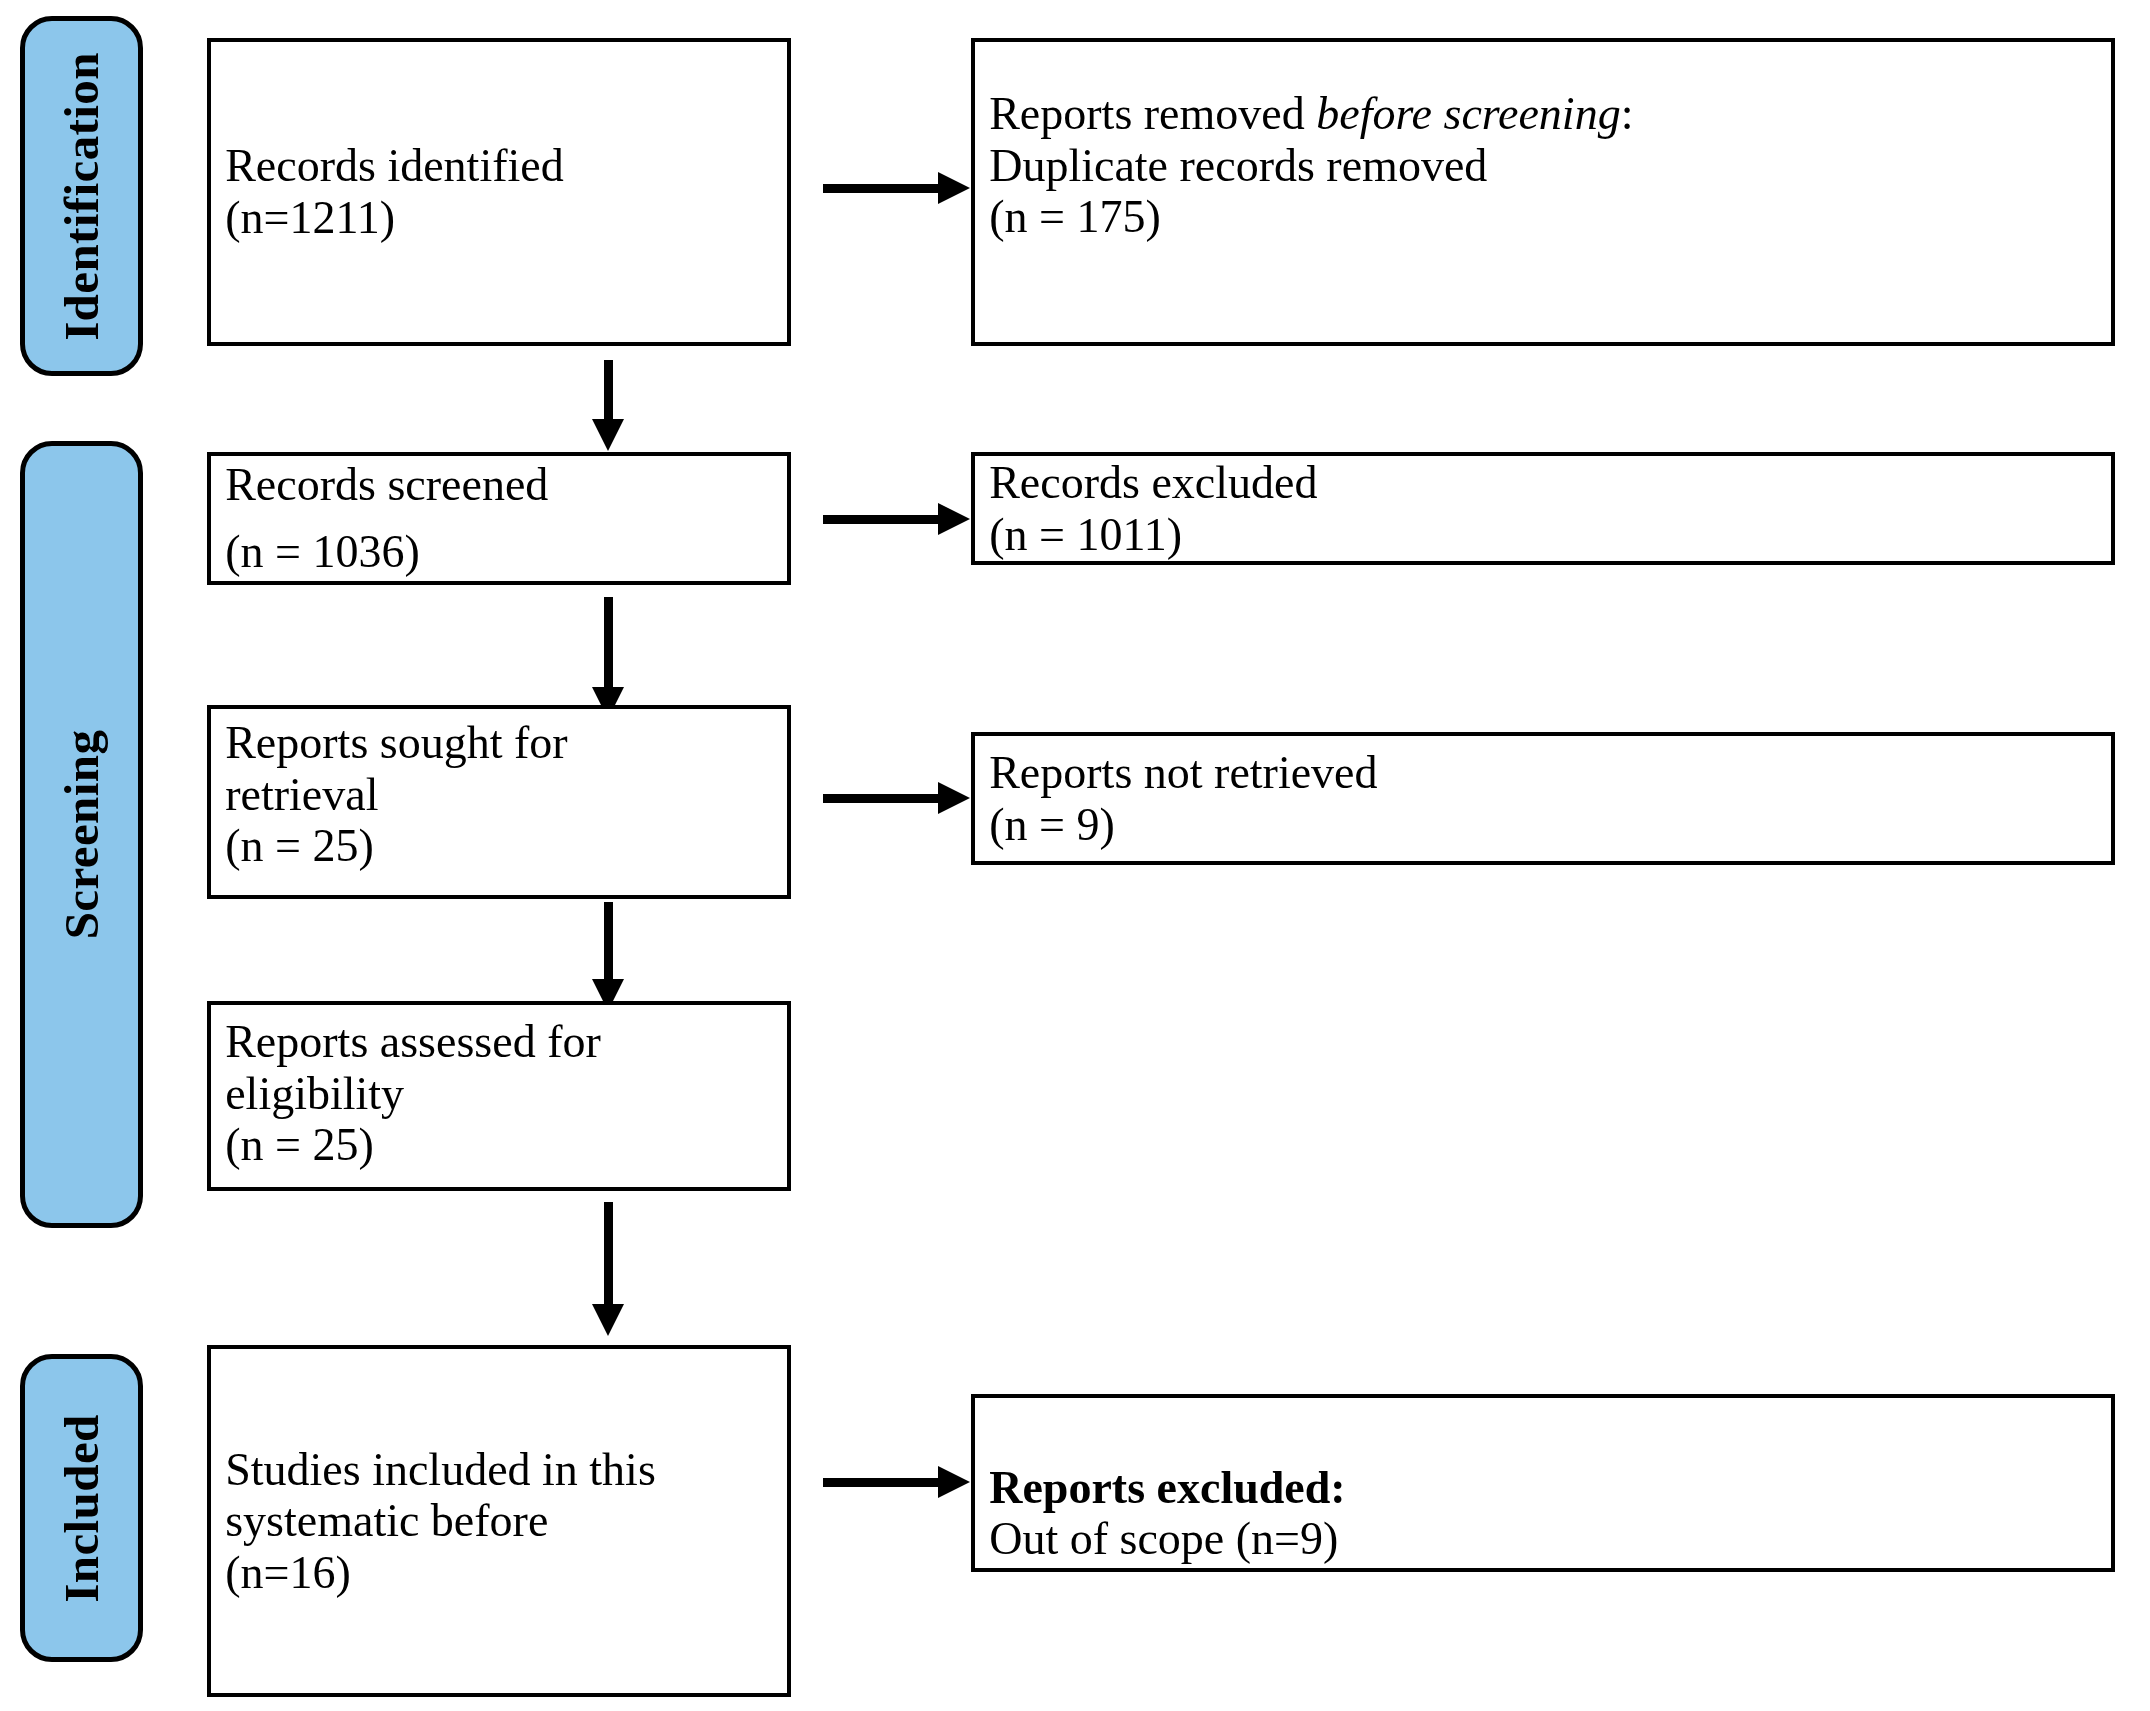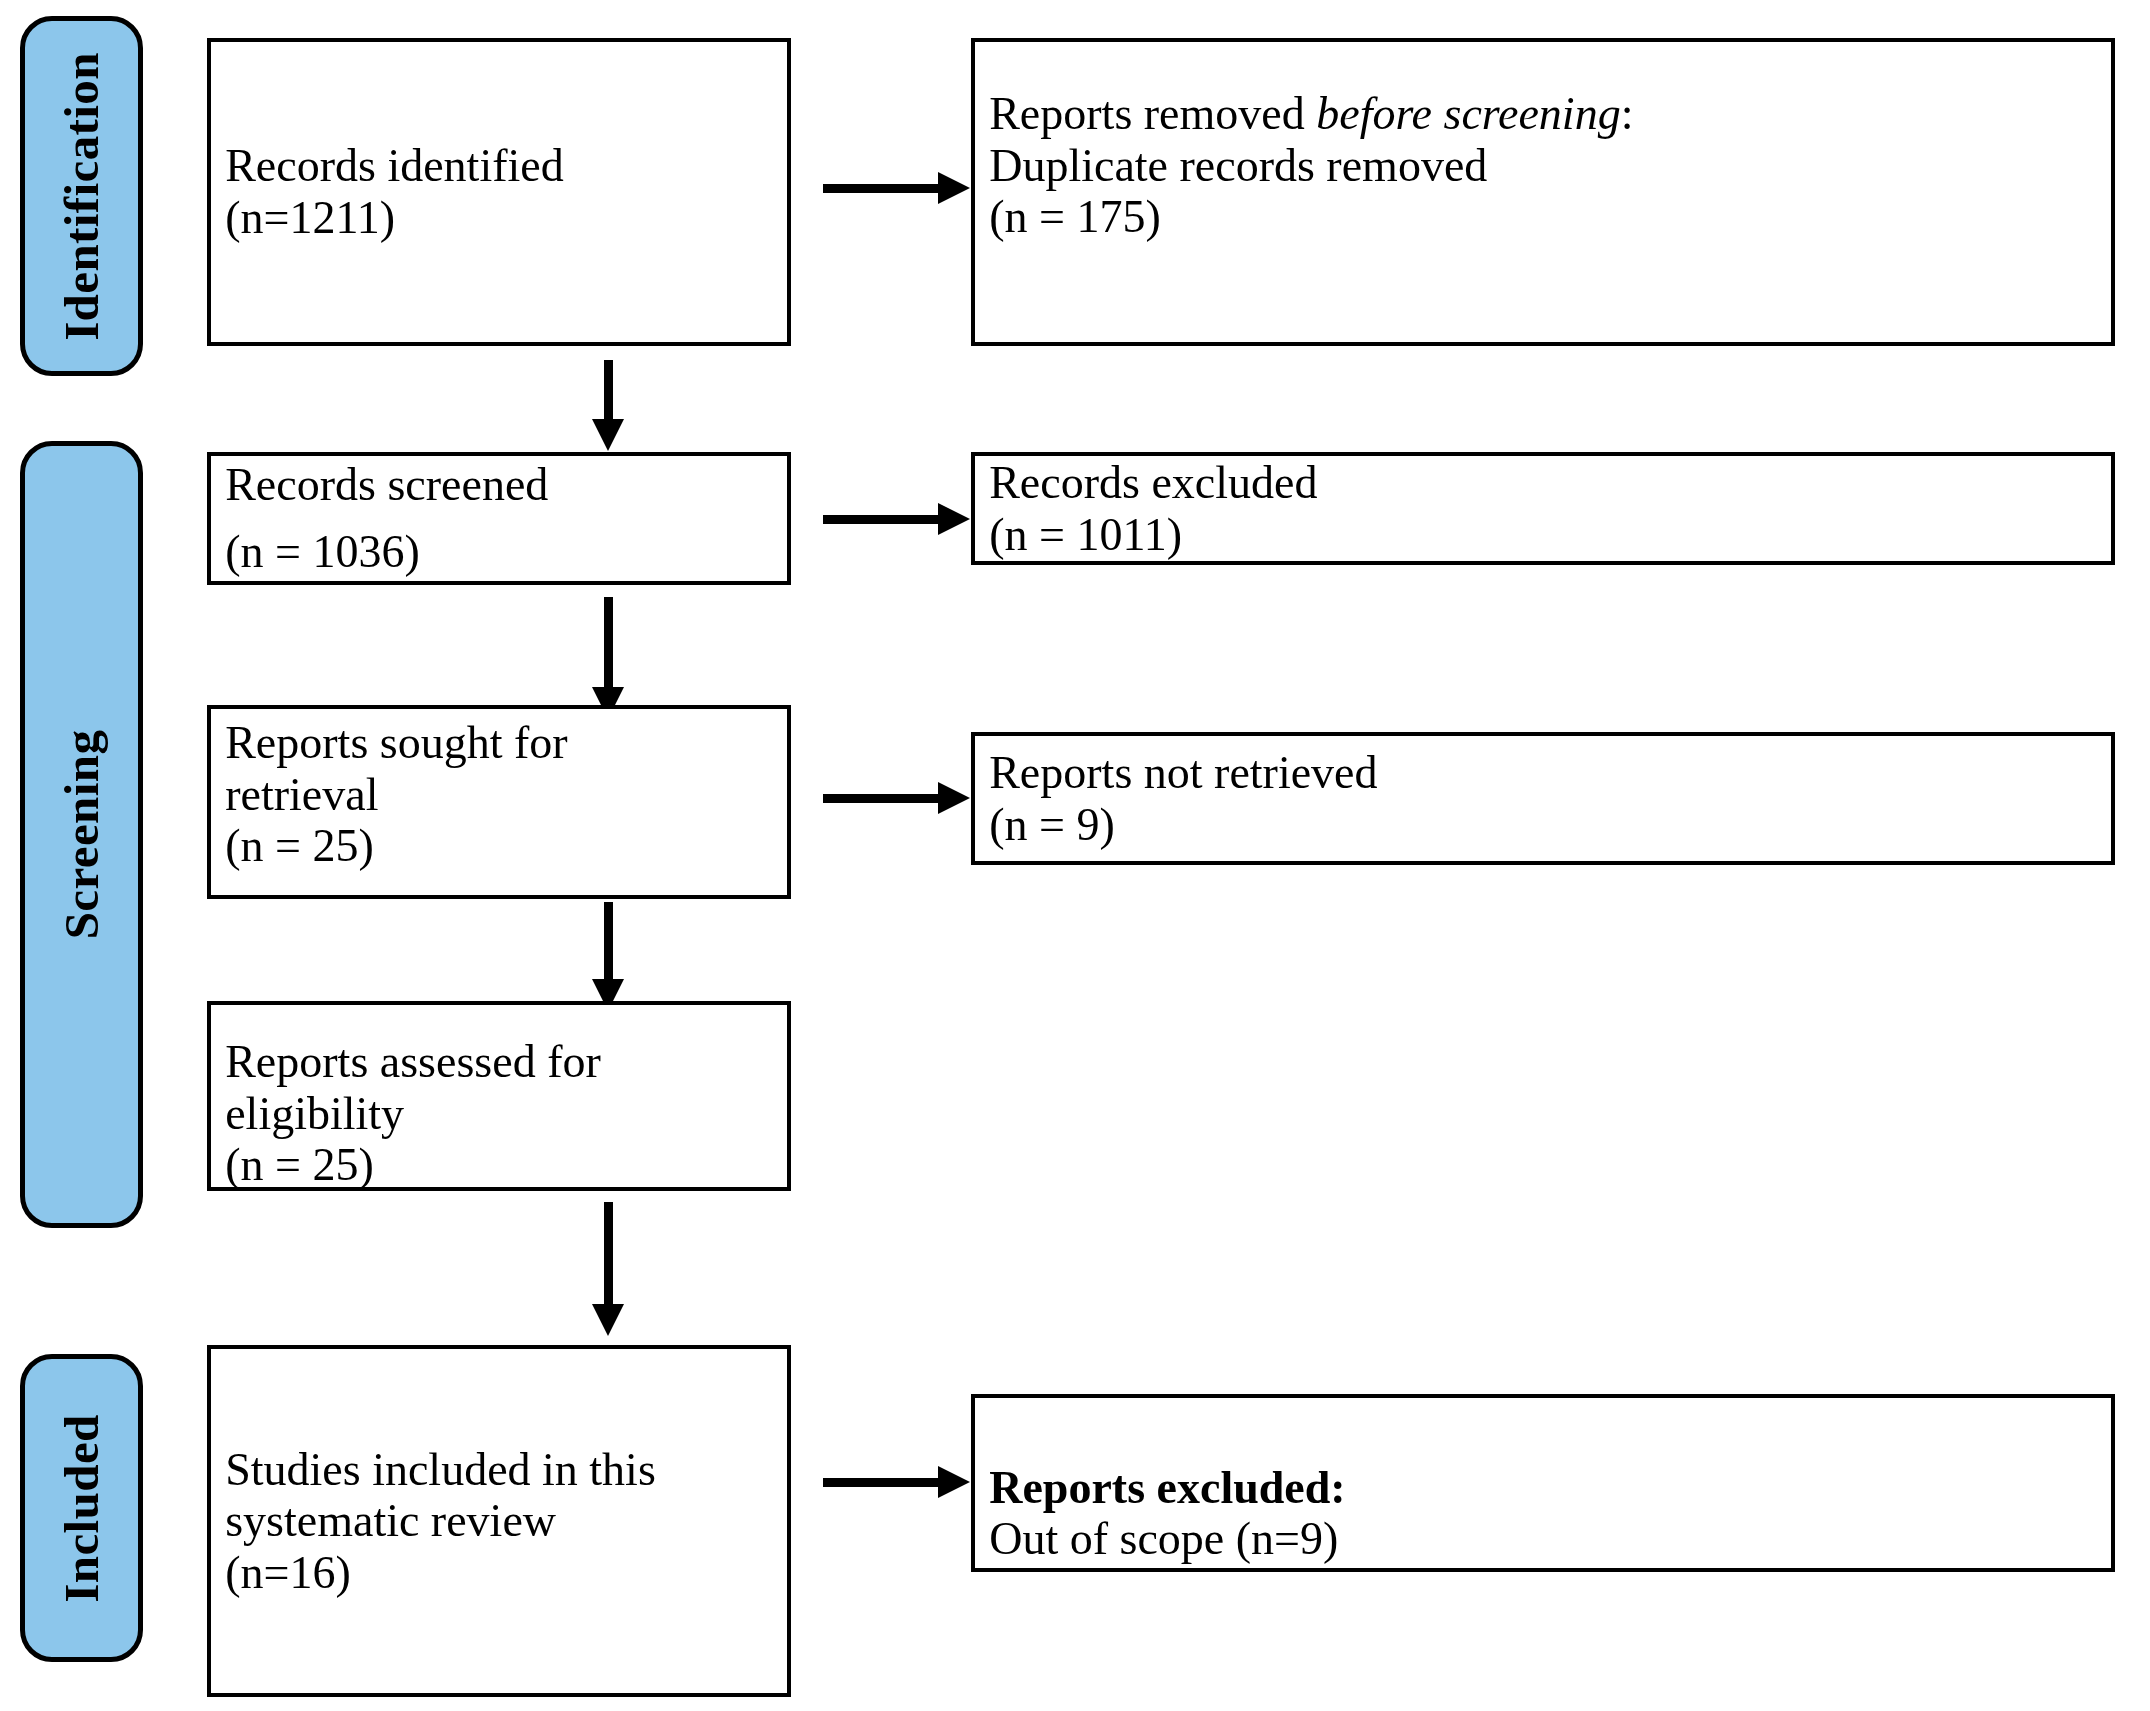--- a/index.html
+++ b/index.html
@@ -140,32 +140,32 @@
     <div class="line">Reports not retrieved</div>
     <div class="line">(n = 9)</div>
   </div>
 
   <div class="conn" style="left:823px; top:794px; width:119px; height:8.7px;"></div>
   <div class="arrow-head right" style="left:938px; top:782px;"></div>
 
   <div class="conn" style="left:604px; top:902px; width:8.7px; height:83px;"></div>
   <div class="arrow-head down" style="left:592px; top:979px;"></div>
 
-  <div class="flow-box anchor-top" style="left:207px; top:1001px; width:584px; height:190px; padding-top:31px;">
+  <div class="flow-box anchor-top" style="left:207px; top:1001px; width:584px; height:190px; padding-top:11px;">
     <div class="line">Reports assessed for</div>
     <div class="line">eligibility</div>
     <div class="line">(n = 25)</div>
   </div>
 
   <div class="conn" style="left:604px; top:1202px; width:8.7px; height:107px;"></div>
   <div class="arrow-head down" style="left:592px; top:1304px;"></div>
 
   <div class="flow-box" style="left:207px; top:1345px; width:584px; height:352px;">
     <div class="line">Studies included in this</div>
-    <div class="line">systematic review</div>
+    <div class="line">systematic before</div>
     <div class="line">(n=16)</div>
   </div>
 
   <div class="flow-box" style="left:971px; top:1394px; width:1144px; height:178px;justify-content:flex-end;">
     <div class="line bold">Reports excluded:</div>
     <div class="line">Out of scope (n=9)</div>
   </div>
 
   <div class="conn" style="left:823px; top:1478px; width:119px; height:8.7px;"></div>
   <div class="arrow-head right" style="left:938px; top:1466px;"></div>

